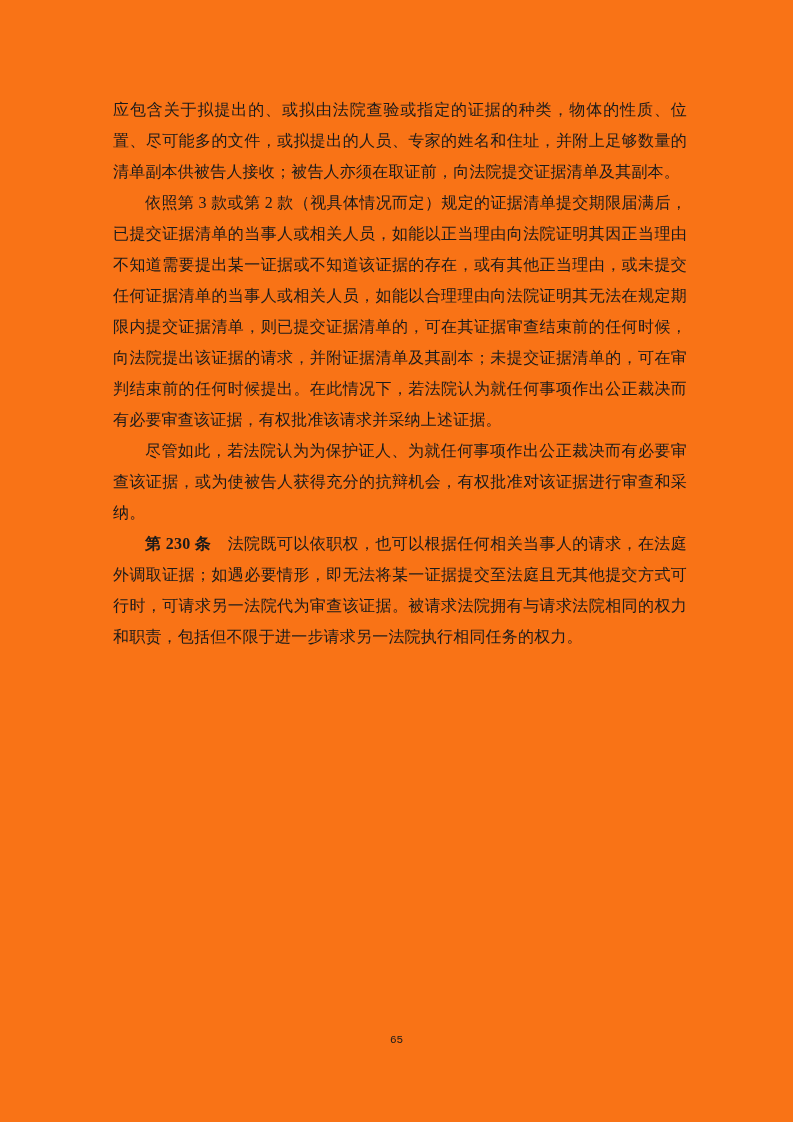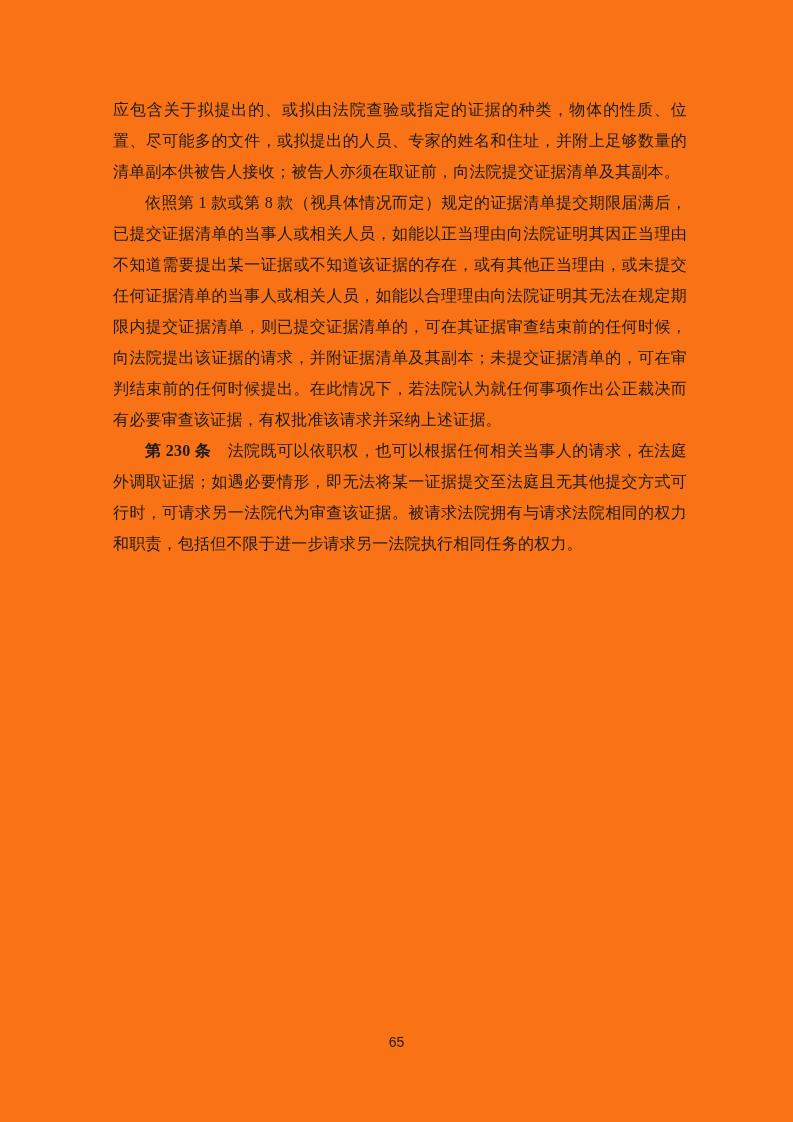--- a/index.html
+++ b/index.html
@@ -42,29 +42,30 @@
   .article-no {
     font-weight: bold;
     margin-top: 15px;
   }
   .page-footer {
     position: absolute;
     left: 0;
     top: 1034px;
     width: 100%;
     text-align: center;
-    font-family: Liberation Sans, sans-serif;
-    font-size: 14px;
+    font-family: Liberation Mono, monospace;
+    font-size: 11px;
     color: #1b1b1b;
   }
 </style>
 </head>
 <body>
 
 <div class="page">
   <div class="text-block">
     <p class="para">应包含关于拟提出的、或拟由法院查验或指定的证据的种类，物体的性质、位置、尽可能多的文件，或拟提出的人员、专家的姓名和住址，并附上足够数量的清单副本供被告人接收；被告人亦须在取证前，向法院提交证据清单及其副本。</p>
-    <p class="para indent">依照第 1 款或第 8 款（视具体情况而定）规定的证据清单提交期限届满后，已提交证据清单的当事人或相关人员，如能以正当理由向法院证明其因正当理由不知道需要提出某一证据或不知道该证据的存在，或有其他正当理由，或未提交任何证据清单的当事人或相关人员，如能以合理理由向法院证明其无法在规定期限内提交证据清单，则已提交证据清单的，可在其证据审查结束前的任何时候，向法院提出该证据的请求，并附证据清单及其副本；未提交证据清单的，可在审判结束前的任何时候提出。在此情况下，若法院认为就任何事项作出公正裁决而有必要审查该证据，有权批准该请求并采纳上述证据。</p>
+    <p class="para indent">依照第 3 款或第 2 款（视具体情况而定）规定的证据清单提交期限届满后，已提交证据清单的当事人或相关人员，如能以正当理由向法院证明其因正当理由不知道需要提出某一证据或不知道该证据的存在，或有其他正当理由，或未提交任何证据清单的当事人或相关人员，如能以合理理由向法院证明其无法在规定期限内提交证据清单，则已提交证据清单的，可在其证据审查结束前的任何时候，向法院提出该证据的请求，并附证据清单及其副本；未提交证据清单的，可在审判结束前的任何时候提出。在此情况下，若法院认为就任何事项作出公正裁决而有必要审查该证据，有权批准该请求并采纳上述证据。</p>
+    <p class="para indent">尽管如此，若法院认为为保护证人、为就任何事项作出公正裁决而有必要审查该证据，或为使被告人获得充分的抗辩机会，有权批准对该证据进行审查和采纳。</p>
     <p class="para indent"><span class="article-no">第 230 条</span><span>　法院既可以依职权，也可以根据任何相关当事人的请求，在法庭外调取证据；如遇必要情形，即无法将某一证据提交至法庭且无其他提交方式可行时，可请求另一法院代为审查该证据。被请求法院拥有与请求法院相同的权力和职责，包括但不限于进一步请求另一法院执行相同任务的权力。</span></p>
   </div>
 
   <div class="page-footer">65</div>
 </div>
 
 </body></html>

